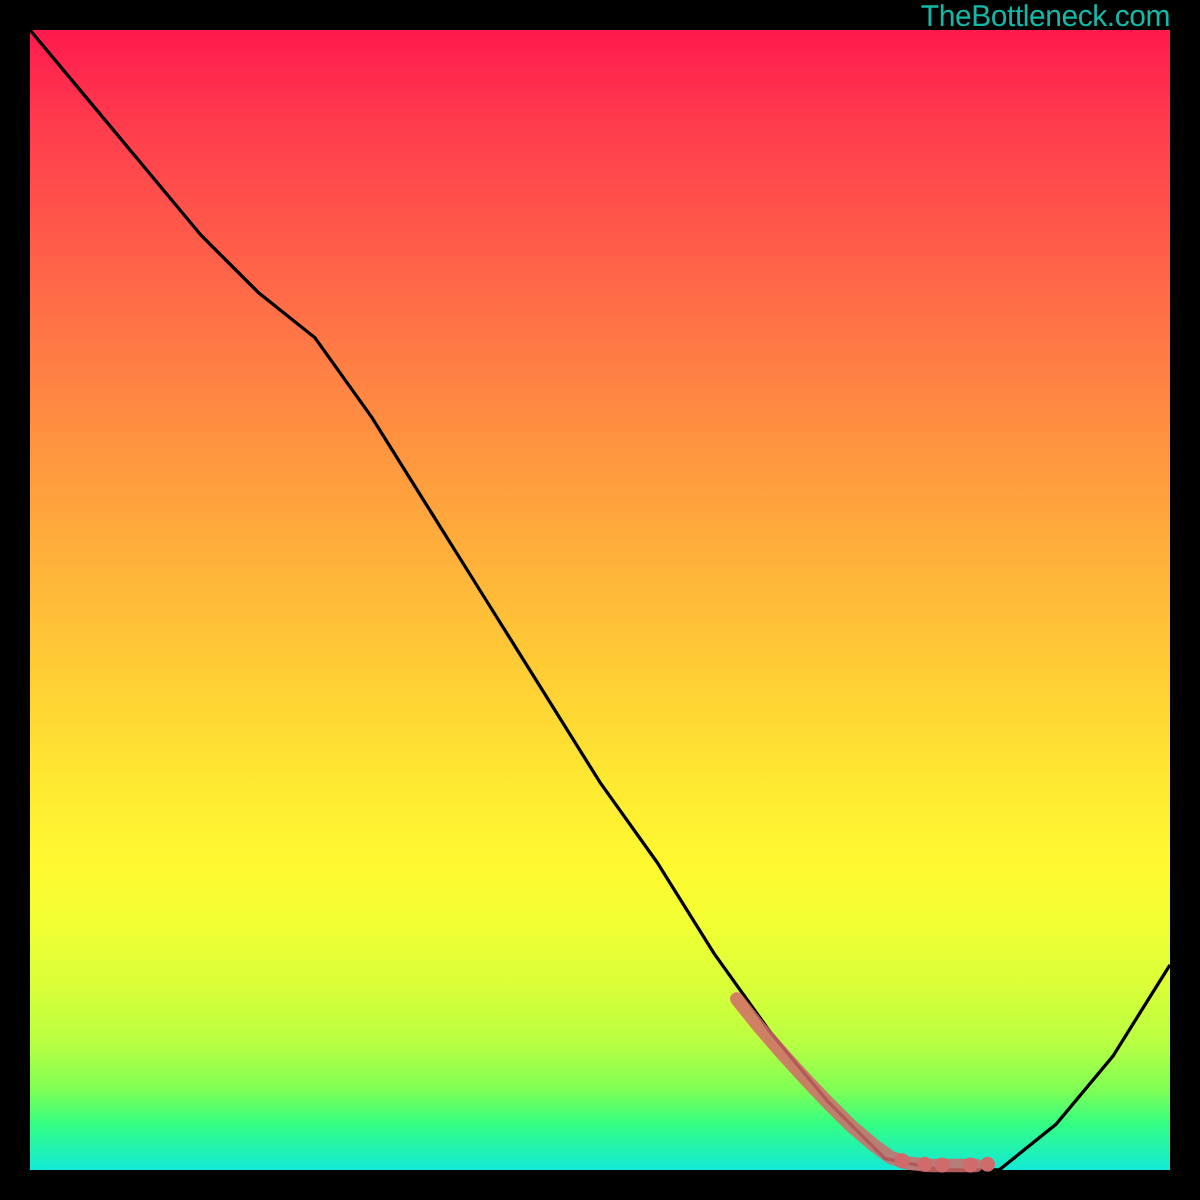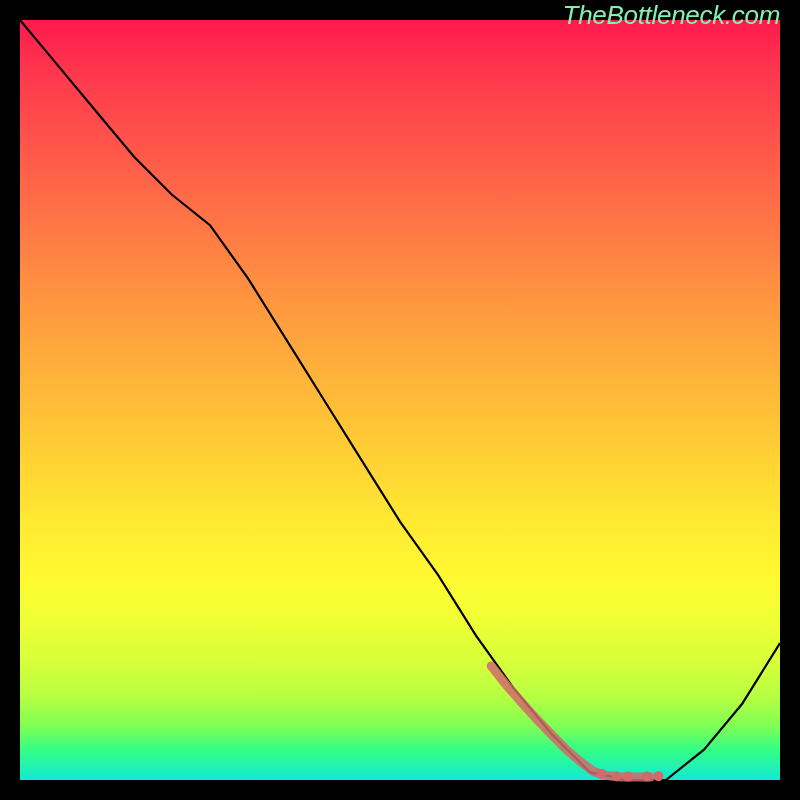--- a/index.html
+++ b/index.html
@@ -31,25 +31,24 @@
       #d9ff39 84%,
       #b7ff42 89%,
       #7eff55 93%,
       #34fe84 96%,
       #12e9d6 100%);
   }
   .watermark {
     position: absolute;
     top: 0px;
     right: 20px;
-    color: #86efac;
-    font-size: 26px;
+    color: #14b8a6;
+    font-size: 20px;
     font-weight: 500;
     letter-spacing: -0.3px;
-    font-style: italic;
   }
   svg.curve {
     position: absolute;
     left: 0; top: 0;
     width: 760px;
     height: 760px;
     overflow: visible;
   }
 </style>
 </head>

